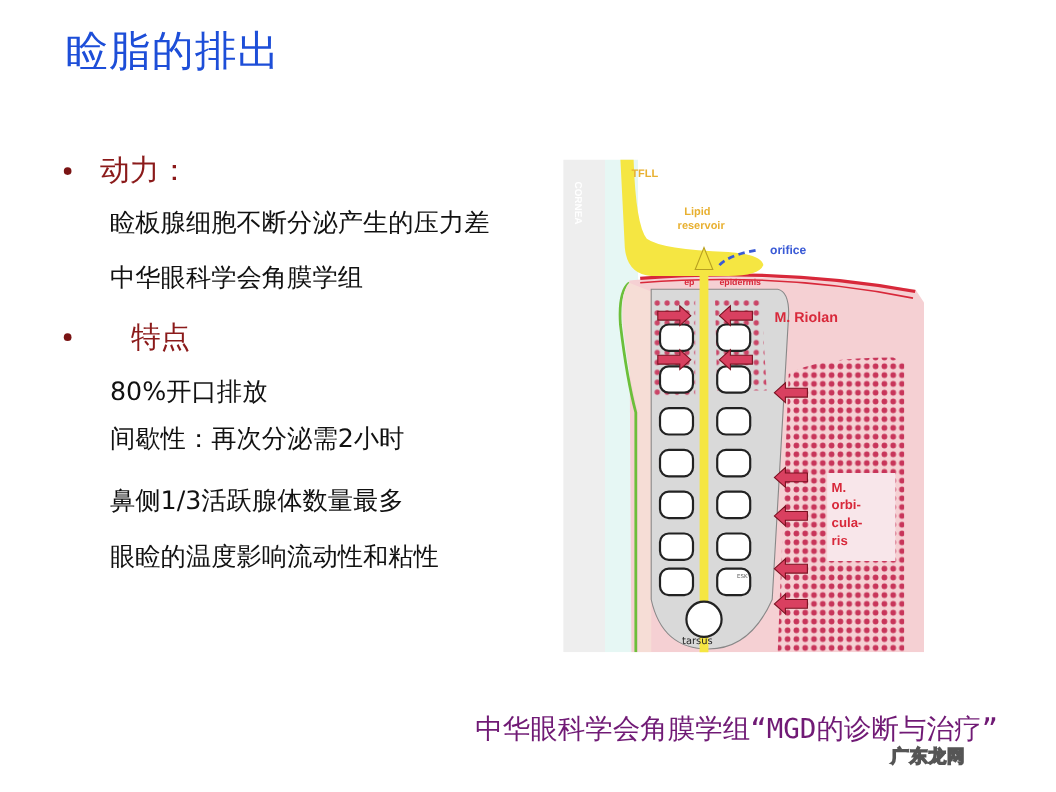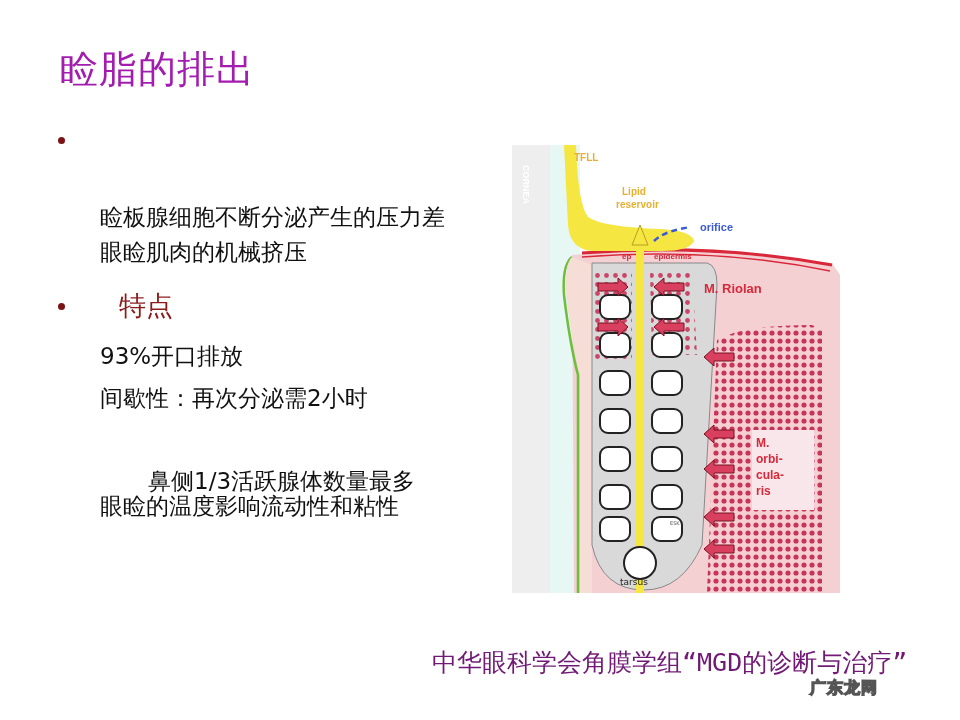--- a/index.html
+++ b/index.html
@@ -1,47 +1,48 @@
 <!DOCTYPE html>
 <html><head>
 <meta charset="utf-8">
 <style>
   html, body { margin: 0; padding: 0; }
   body { width: 960px; height: 720px; background: #ffffff; position: relative; overflow: hidden;
          font-family: "DejaVu Sans", "Liberation Sans", sans-serif; color: #111; }
-  .title { position: absolute; left: 60px; top: 44px; font-size: 38px; color: #a21caf; letter-spacing: 1px; }
+  .title { position: absolute; left: 60px; top: 21px; font-size: 38px; color: #1d4ed8; letter-spacing: 1px; }
   .bullet-row { position: absolute; left: 58px; display: flex; align-items: center; }
   .bullet-dot { width: 7px; height: 7px; background: #7a1414; border-radius: 50%; margin-right: 26px; }
   .bullet-label { font-size: 27px; color: #8b1a1a; }
   .sub { position: absolute; left: 100px; font-size: 23px; color: #111; }
   .footer { position: absolute; left: 432px; top: 646px; font-size: 25px; color: #701a75;
             font-family: "DejaVu Sans Mono", "Liberation Mono", monospace; }
   .watermark { position: absolute; left: 810px; top: 678px; font-size: 16px; color: #fff;
                -webkit-text-stroke: 1.4px #555; font-weight: bold; letter-spacing: 1px; }
   .diagram { position: absolute; left: 512px; top: 145px; width: 328px; height: 448px; }
   .svg-text { font-family: "Liberation Sans", sans-serif; font-weight: bold; }
 </style>
 </head>
 <body>
 
 <div class="title">睑脂的排出</div>
 
 <div class="bullet-row" style="top:137px;">
   <span class="bullet-dot"></span>
+  <span class="bullet-label">动力：</span>
 </div>
-<div class="sub" style="top:202px;">睑板腺细胞不断分泌产生的压力差</div>
-<div class="sub" style="top:237px;">眼睑肌肉的机械挤压</div>
+<div class="sub" style="top:187px;">睑板腺细胞不断分泌产生的压力差</div>
+<div class="sub" style="top:237px;">中华眼科学会角膜学组</div>
 
 <div class="bullet-row" style="top:288px;gap:28px;">
   <span class="bullet-dot"></span>
   <span class="bullet-label">特点</span>
 </div>
-<div class="sub" style="top:341px;">93%开口排放</div>
+<div class="sub" style="top:341px;">80%开口排放</div>
 <div class="sub" style="top:383px;">间歇性：再次分泌需2小时</div>
-<div class="sub" style="top:466px;margin-left:48px;">鼻侧1/3活跃腺体数量最多</div>
+<div class="sub" style="top:440px;">鼻侧1/3活跃腺体数量最多</div>
 <div class="sub" style="top:491px;">眼睑的温度影响流动性和粘性</div>
 
 <svg class="diagram" viewBox="0 0 328 448" xmlns="http://www.w3.org/2000/svg">
   <defs>
     <pattern id="dots" width="8" height="8" patternUnits="userSpaceOnUse">
       <circle cx="4" cy="4" r="2.6" fill="#c8355a"></circle>
     </pattern>
     <pattern id="dots2" width="9" height="9" patternUnits="userSpaceOnUse">
       <circle cx="4.5" cy="4.5" r="2.4" fill="#c8355a"></circle>
     </pattern>

